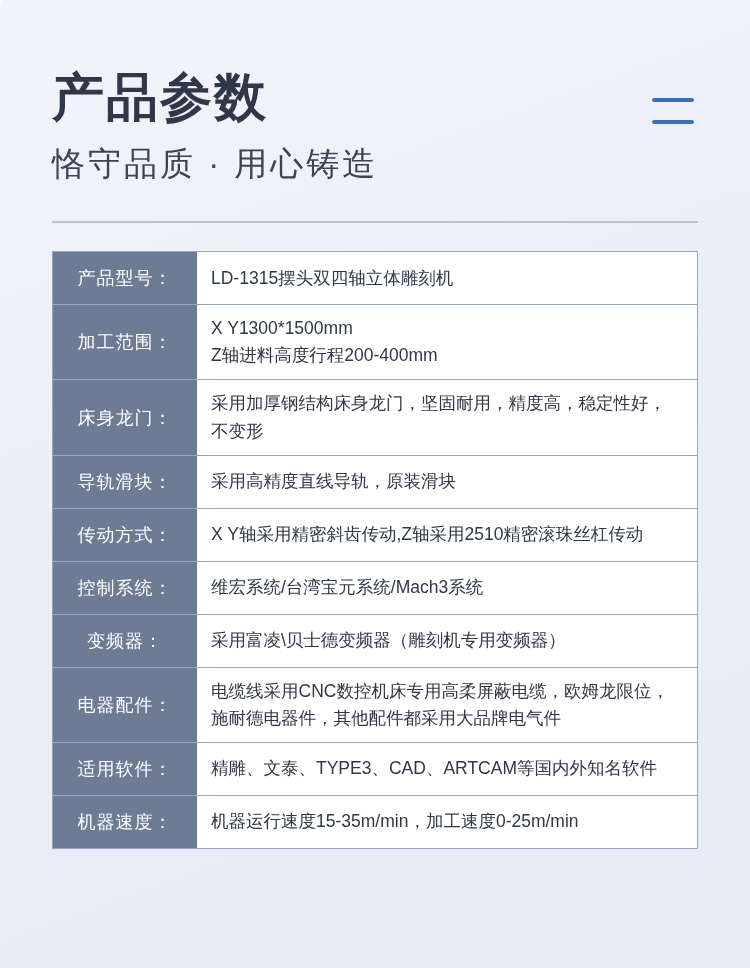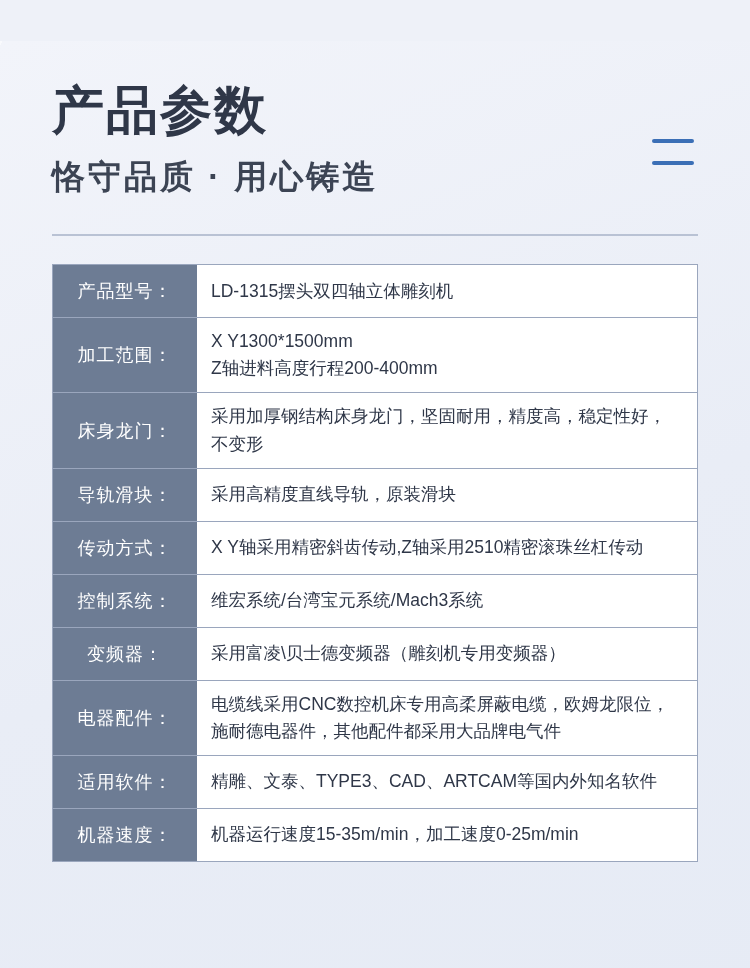--- a/index.html
+++ b/index.html
@@ -24,37 +24,36 @@
   
   .bg-lines {
     position: absolute;
     inset: 0;
     background-image:
       linear-gradient(115deg, rgba(255,255,255,0.55) 0 2px, rgba(255,255,255,0) 2px 120px);
     pointer-events: none;
   }
   .header {
     position: relative;
-    padding: 40px 52px 0 52px;
-    margin-top: 41px;
+    padding: 68px 52px 0 52px;
   }
   .title {
     font-size: 52px;
     font-weight: bold;
     letter-spacing: 2px;
     color: #2f3748;
     line-height: 1.12;
     margin: 0;
   }
   .subtitle {
     font-size: 33px;
     color: #3c4454;
     letter-spacing: 3px;
     margin: 16px 0 0 0;
-    font-weight: bold;
+    font-weight: normal;
   }
   .menu-icon {
     position: absolute;
     right: 56px;
     top: 98px;
     width: 42px;
     height: 26px;
     display: flex;
     flex-direction: column;
     justify-content: space-between;

